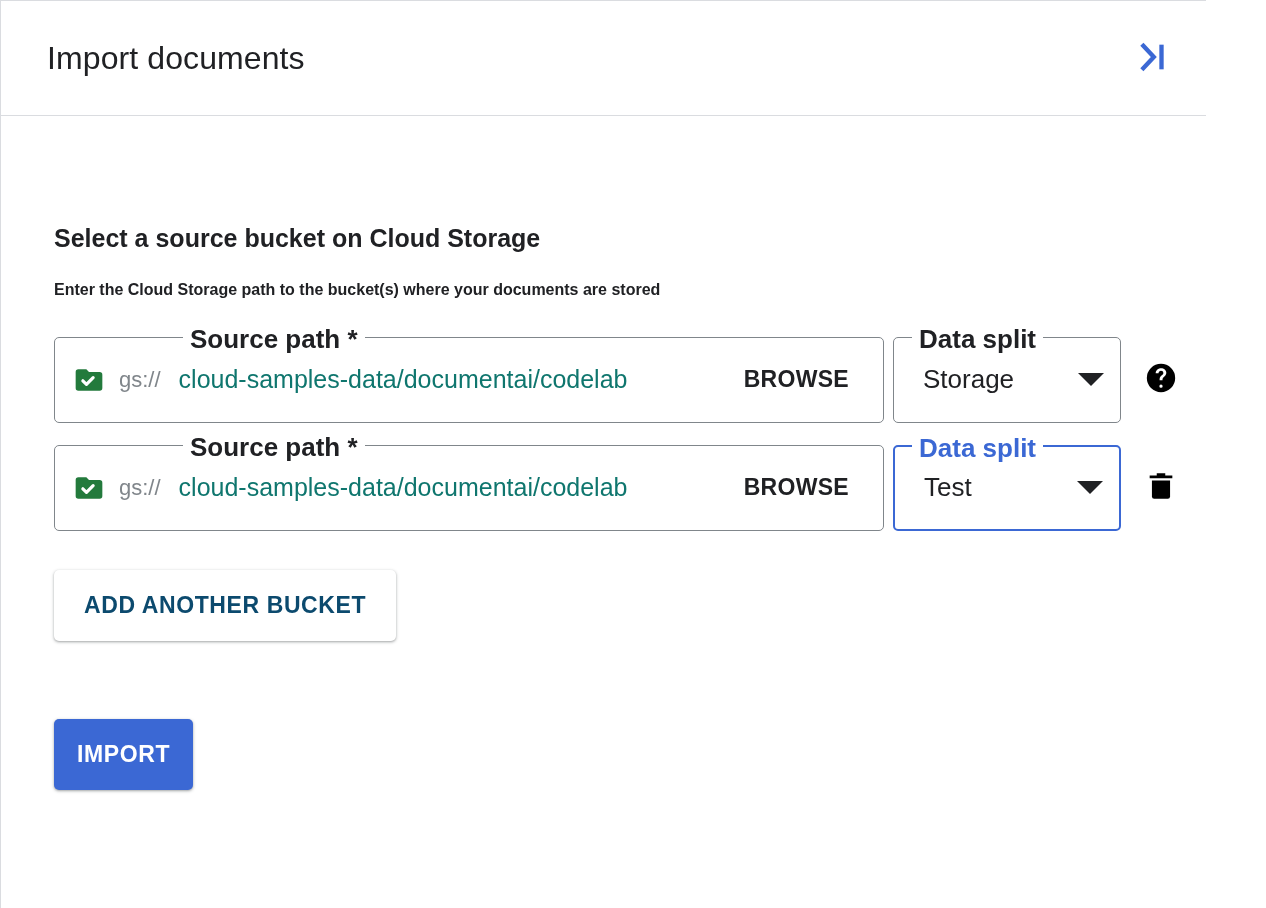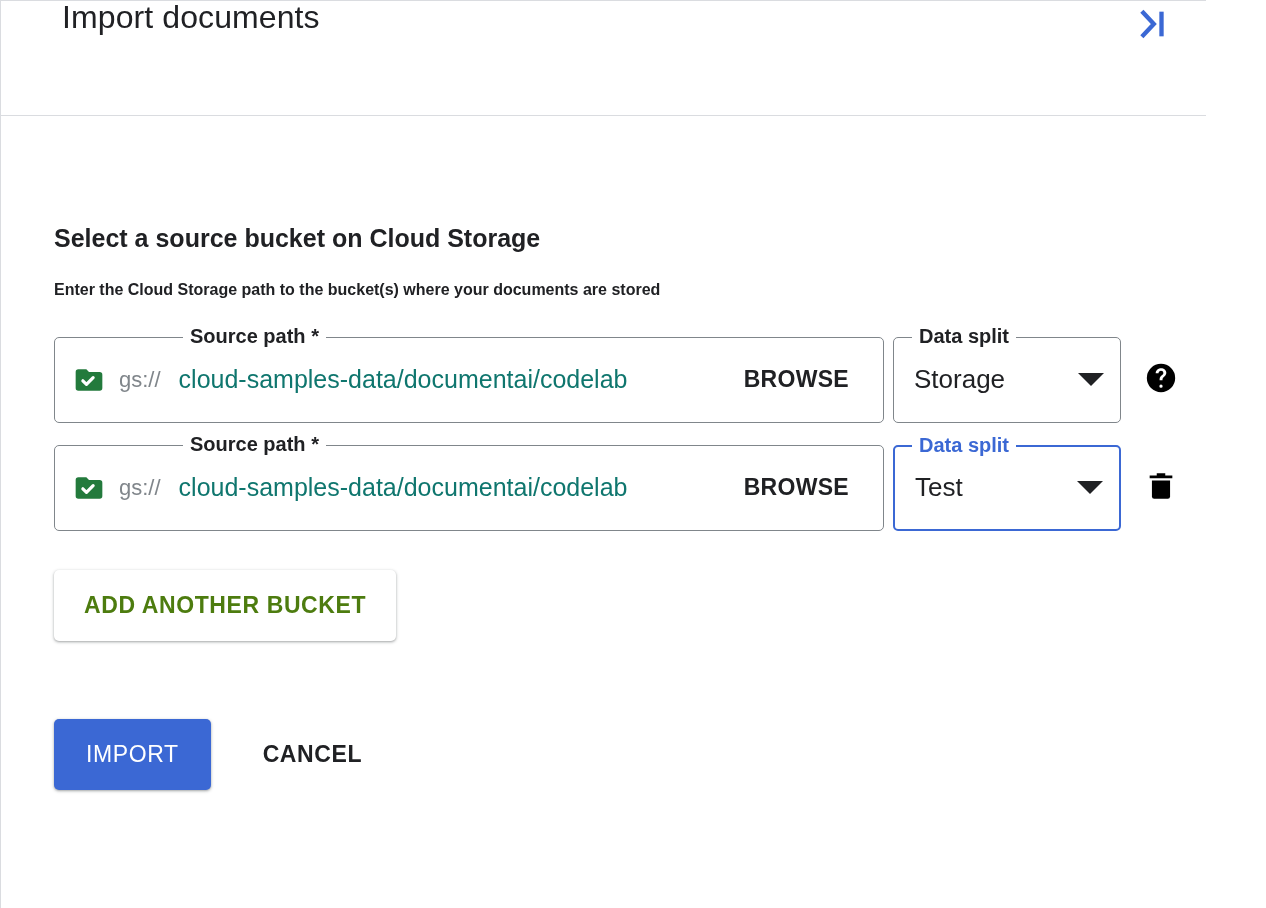--- a/index.html
+++ b/index.html
@@ -20,22 +20,23 @@
   
   .panel-header {
     position: absolute;
     left: 0; top: 0;
     width: 1205px;
     height: 116px;
     border-top: 1px solid #dadce0;
     border-bottom: 1px solid #dadce0;
     background: #fff;
     display: flex;
+    align-items: center;
     justify-content: space-between;
-    padding: 0 28px 0 61px;
+    padding: 0 28px 0 46px;
   }
   .panel-title {
     font-size: 32px;
     font-weight: 400;
     color: #202124;
     letter-spacing: 0.1px;
     line-height: 1;
     white-space: nowrap;
   }
   .collapse-btn {
@@ -89,21 +90,21 @@
     height: 86px;
     display: flex;
     align-items: center;
   }
   .outlined > .legend {
     position: absolute;
     top: -12px;
     left: 128px;
     background: #fff;
     padding: 0 7px;
-    font-size: 20px;
+    font-size: 26px;
     font-weight: 700;
     color: #202124;
     line-height: 1;
     white-space: nowrap;
   }
 
   
   .source-field {
     width: 830px;
     padding: 0 0 0 18px;
@@ -145,21 +146,21 @@
     letter-spacing: 0.3px;
     cursor: pointer;
     padding: 0 34px 0 18px;
     white-space: nowrap;
   }
 
   
   .split-field {
     width: 228px;
     margin-left: 9px;
-    padding: 0 16px 0 20px;
+    padding: 0 16px 0 29px;
     justify-content: space-between;
   }
   .split-field > .legend {
     left: 18px;
   }
   .split-value {
     font-size: 26px;
     color: #202124;
     white-space: nowrap;
   }
@@ -193,21 +194,21 @@
   }
 
   
   .add-bucket-btn {
     margin-top: 17px;
     display: inline-block;
     background: #fff;
     border: none;
     border-radius: 5px;
     box-shadow: 0 1px 2px 0 rgba(60,64,67,.30), 0 1px 3px 1px rgba(60,64,67,.15);
-    color: #4d7c0f;
+    color: #0c4a6e;
     font-family: inherit;
     font-size: 23px;
     font-weight: 700;
     letter-spacing: 0.6px;
     padding: 22px 30px;
     cursor: pointer;
   }
 
   
   .footer-actions {
@@ -216,23 +217,23 @@
     align-items: center;
   }
   .import-btn {
     background: #3b68d4;
     color: #ffffff;
     border: none;
     border-radius: 5px;
     box-shadow: 0 1px 2px 0 rgba(60,64,67,.30), 0 1px 3px 1px rgba(60,64,67,.15);
     font-family: inherit;
     font-size: 23px;
-    font-weight: 400;
+    font-weight: 700;
     letter-spacing: 0.6px;
-    padding: 22px 32px;
+    padding: 22px 23px;
     cursor: pointer;
   }
   .cancel-btn {
     background: none;
     border: none;
     color: #202124;
     font-family: inherit;
     font-size: 23px;
     font-weight: 700;
     letter-spacing: 0.6px;
@@ -327,17 +328,16 @@
           </span>
         </button>
       </div>
 
     </div>
 
     <button class="add-bucket-btn">ADD ANOTHER BUCKET</button>
 
     <div class="footer-actions">
       <button class="import-btn">IMPORT</button>
-      <button class="cancel-btn">CANCEL</button>
     </div>
 
   </div>
 </div>
 
 </body></html>

